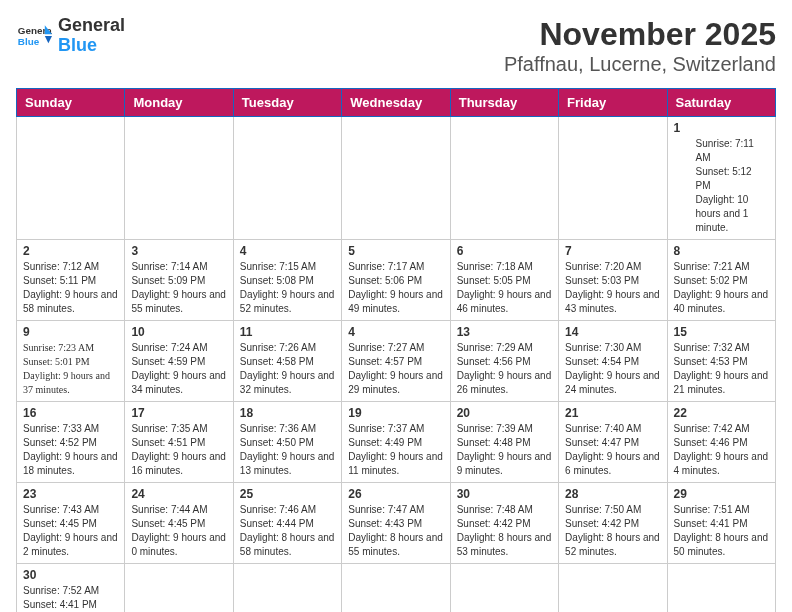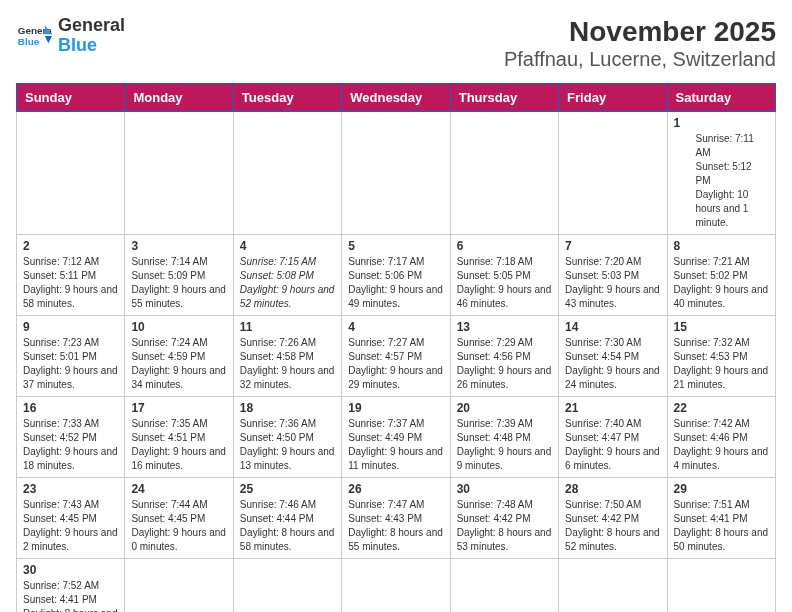--- a/index.html
+++ b/index.html
@@ -28,21 +28,21 @@
       line-height: 1.1;
     }
     .logo-icon {
       width: 36px;
       height: 36px;
     }
     .title-area {
       text-align: right;
     }
     .month-title {
-      font-size: 28px;
+      font-size: 32px;
       font-weight: bold;
       color: #333;
     }
     .location {
       font-size: 20px;
       color: #555;
     }
     .calendar {
       width: 100%;
       border-collapse: collapse;
@@ -144,21 +144,21 @@
 Daylight: 9 hours and 58 minutes.</div>
         </td>
         <td>
           <span class="day-number">3</span>
           <div class="day-info" style="white-space: pre-line;">Sunrise: 7:14 AM
 Sunset: 5:09 PM
 Daylight: 9 hours and 55 minutes.</div>
         </td>
         <td>
           <span class="day-number">4</span>
-          <div class="day-info" style="white-space: pre-line; font-style: italic;">Sunrise: 7:15 AM
+          <div class="day-info" style="white-space: pre-line;">Sunrise: 7:15 AM
 Sunset: 5:08 PM
 Daylight: 9 hours and 52 minutes.</div>
         </td>
         <td>
           <span class="day-number">5</span>
           <div class="day-info" style="white-space: pre-line;">Sunrise: 7:17 AM
 Sunset: 5:06 PM
 Daylight: 9 hours and 49 minutes.</div>
         </td>
         <td>
@@ -176,21 +176,21 @@
         <td>
           <span class="day-number">8</span>
           <div class="day-info" style="white-space: pre-line;">Sunrise: 7:21 AM
 Sunset: 5:02 PM
 Daylight: 9 hours and 40 minutes.</div>
         </td>
       </tr>
       <tr>
         <td>
           <span class="day-number">9</span>
-          <div class="day-info" style="white-space: pre-line;">Sunrise: 7:23 AM
+          <div class="day-info" style="white-space: pre-line; font-family: Liberation Serif, serif;">Sunrise: 7:23 AM
 Sunset: 5:01 PM
 Daylight: 9 hours and 37 minutes.</div>
         </td>
         <td>
           <span class="day-number">10</span>
           <div class="day-info" style="white-space: pre-line;">Sunrise: 7:24 AM
 Sunset: 4:59 PM
 Daylight: 9 hours and 34 minutes.</div>
         </td>
         <td>

